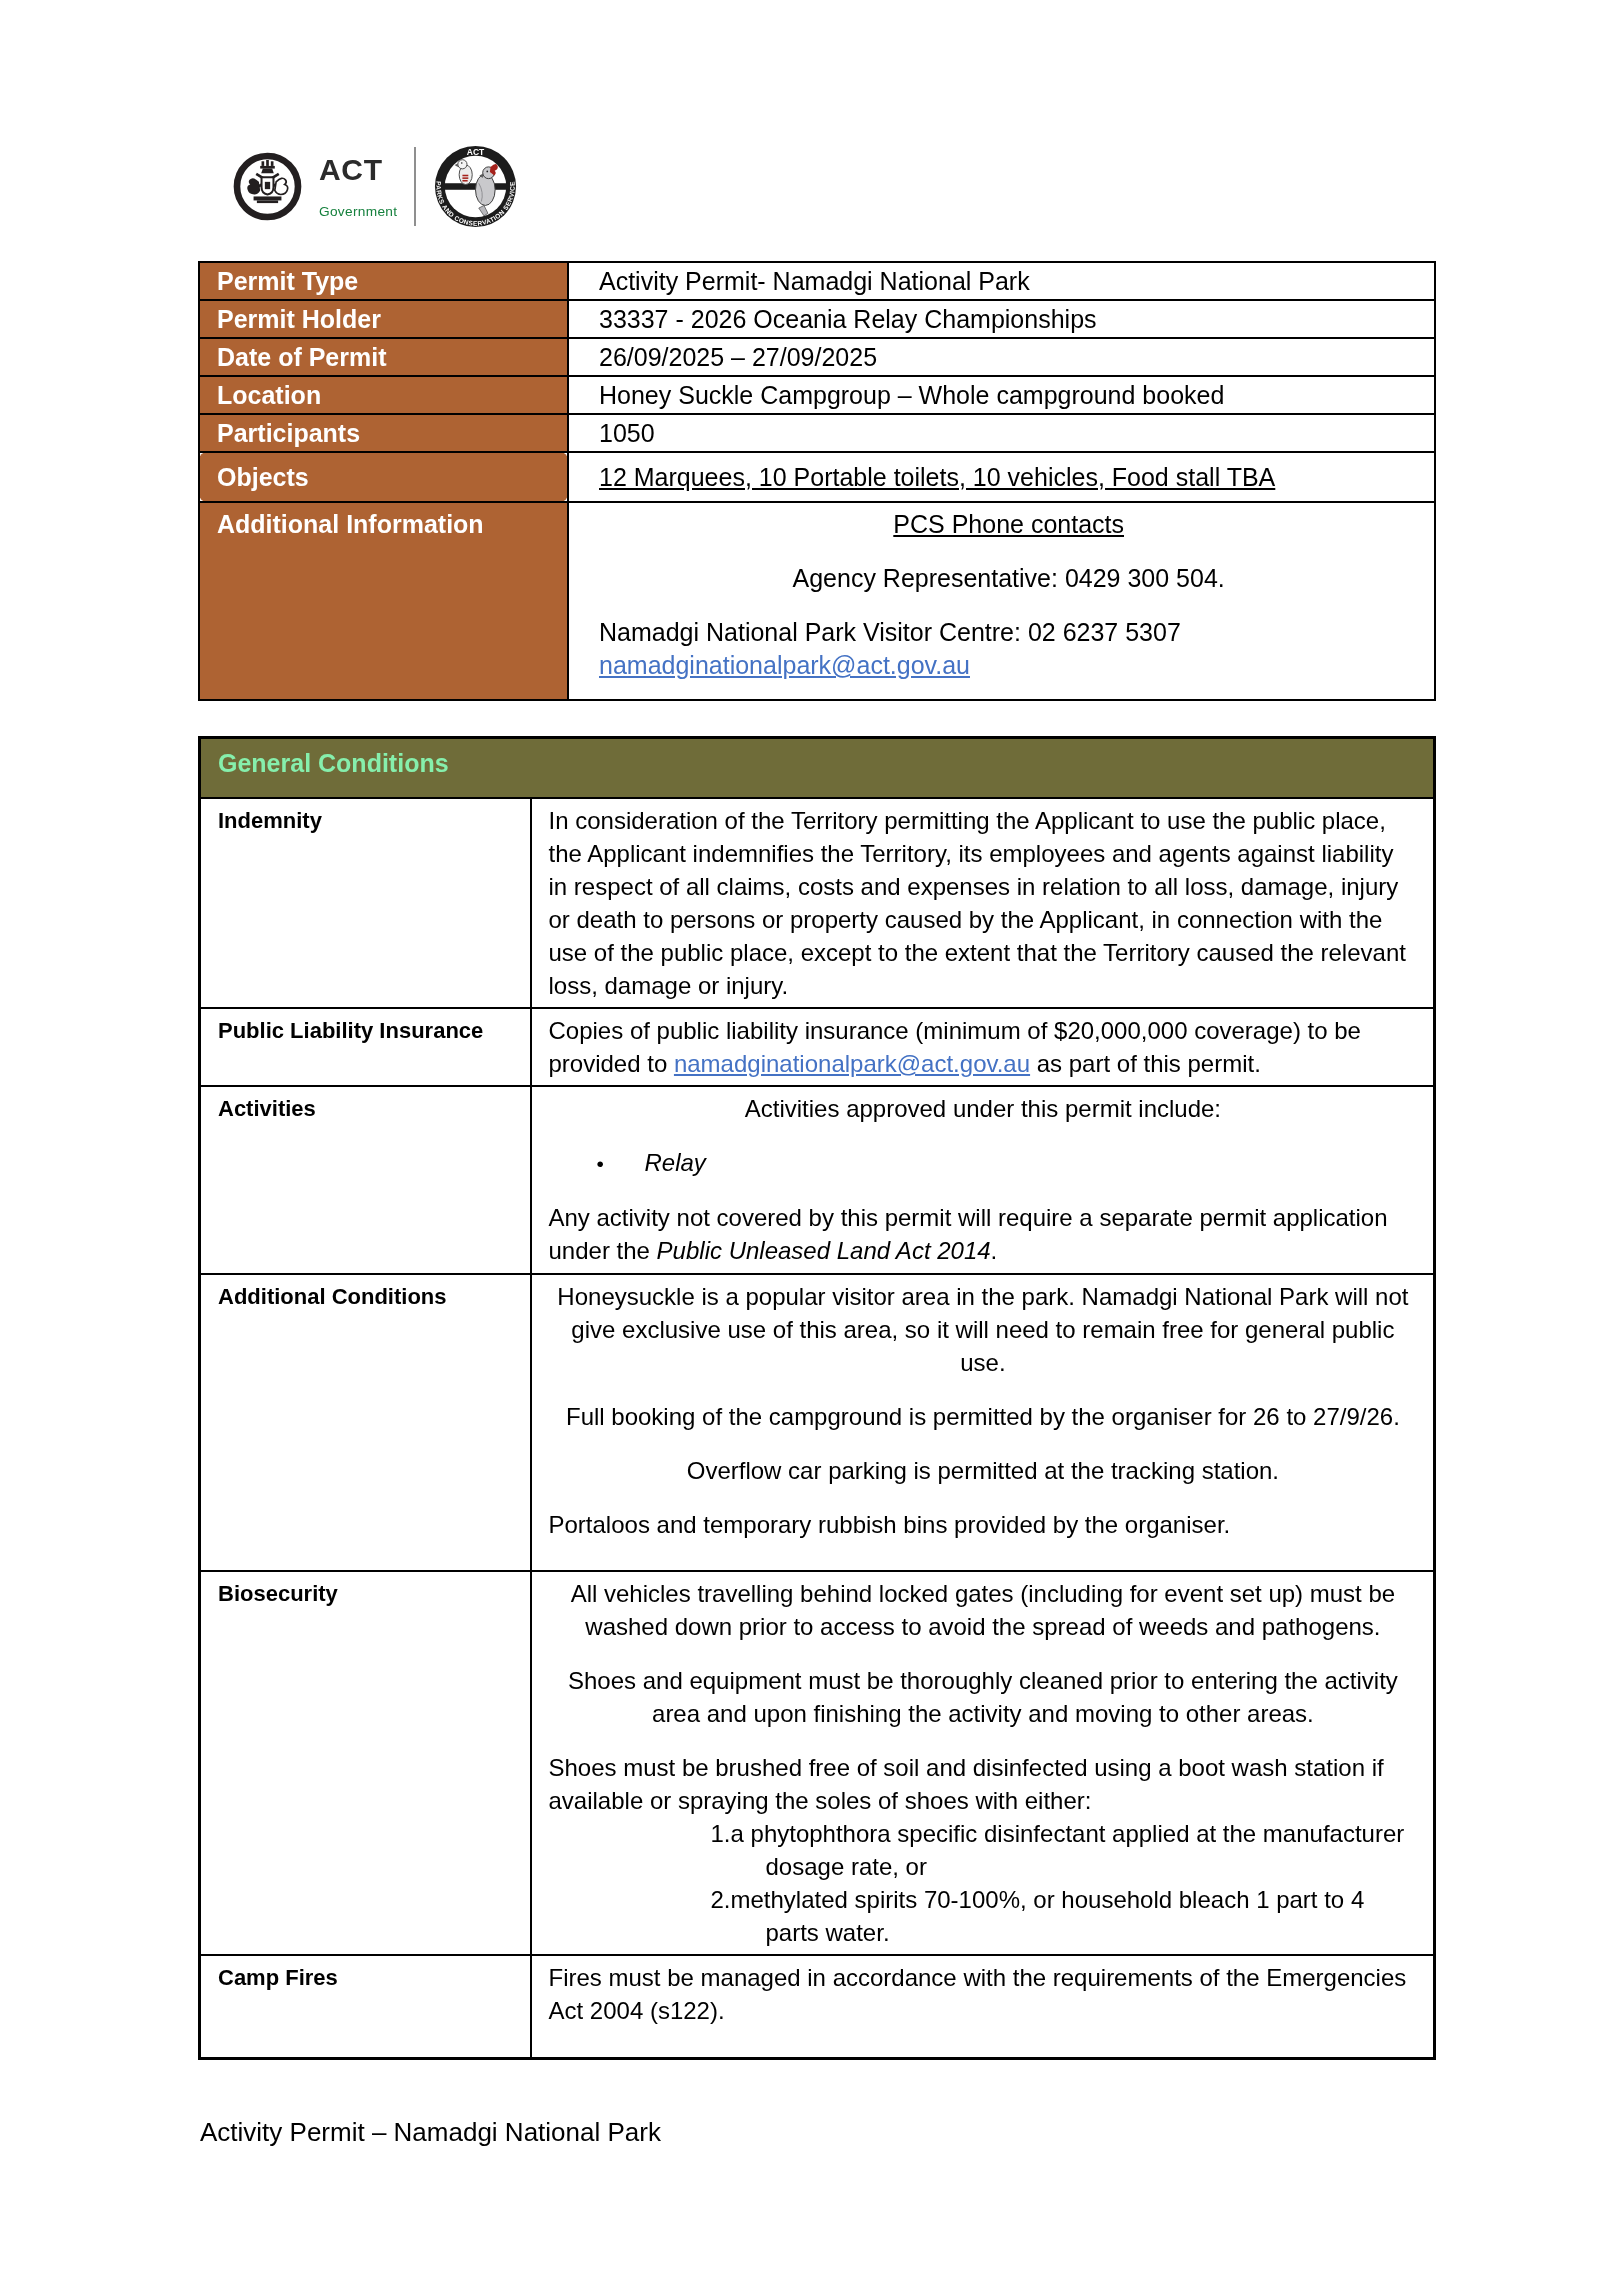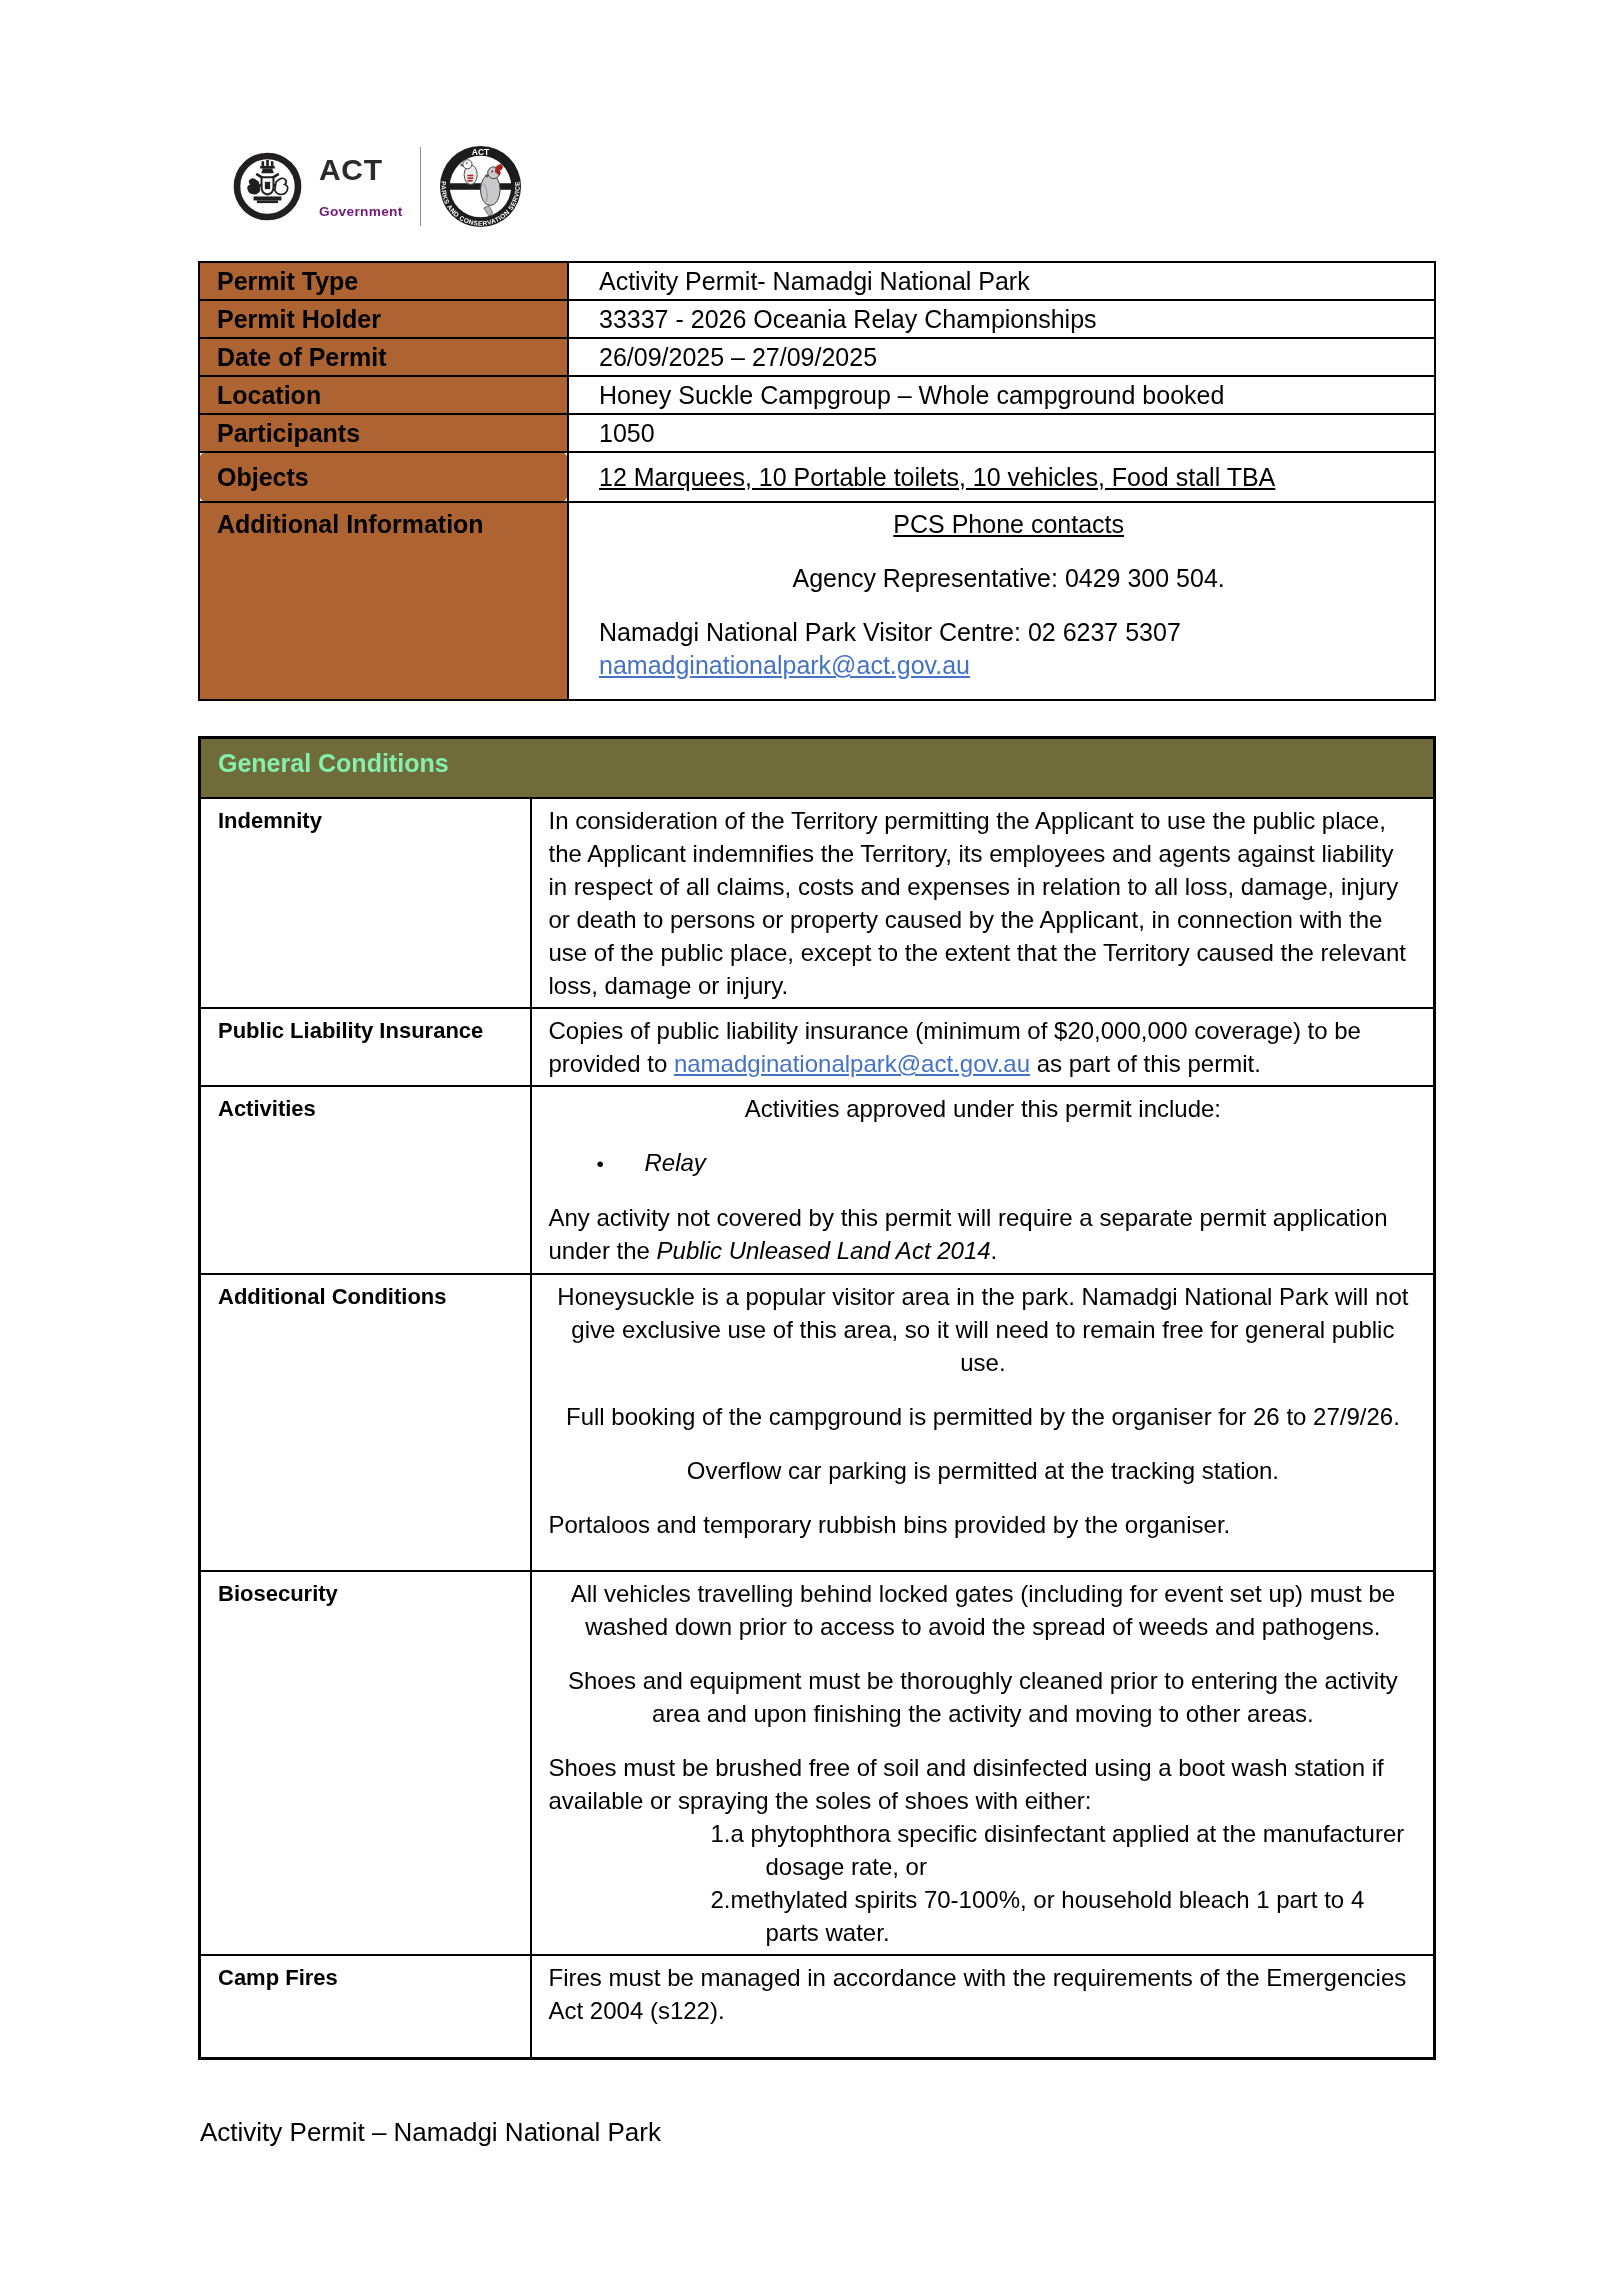--- a/index.html
+++ b/index.html
@@ -25,22 +25,22 @@
   }
   .act-wordmark { line-height: 1; }
   .act-wordmark .act {
     font-size: 30px;
     font-weight: 800;
     color: #2b2b2b;
     letter-spacing: 0.7px;
   }
   .act-wordmark .gov {
     font-size: 13.7px;
-    font-weight: 700;
-    color: #701a75;
+    font-weight: 400;
+    color: #15803d;
     margin-top: 20px;
     letter-spacing: 0.3px;
   }
   .logo-divider {
     width: 1.3px;
     height: 79px;
     background: #8f8f8f;
   }
 
   
@@ -62,21 +62,21 @@
   p.para { margin: 0 0 21px 0; text-align: center; }
   p.m0 { margin-bottom: 0; }
   .u { text-decoration: underline; }
   .link { color: var(--link-blue, #4472C4); text-decoration: underline; cursor: pointer; }
 
   
   table.t1 { top: 261px; border: 2.6px solid #000; }
   table.t1 col.c1 { width: 369px; }
   table.t1 td.lbl {
     background: var(--brown, #AE6333);
-    color: #000000;
+    color: #ffffff;
     font-weight: bold;
     font-size: 25px;
   }
   table.t1 tr.row td { height: 38px; vertical-align: middle; padding-top: 1.3px; padding-bottom: 1.3px; }
   table.t1 tr.row-objects td { height: 50px; border-radius: 8px; }
   table.t1 tr.row-ai td { height: 198px; }
   table.t1 td.val { font-size: 25px; padding-left: 30px; }
 
   
   table.t2 { top: 736px; border: 3.3px solid #000; }

